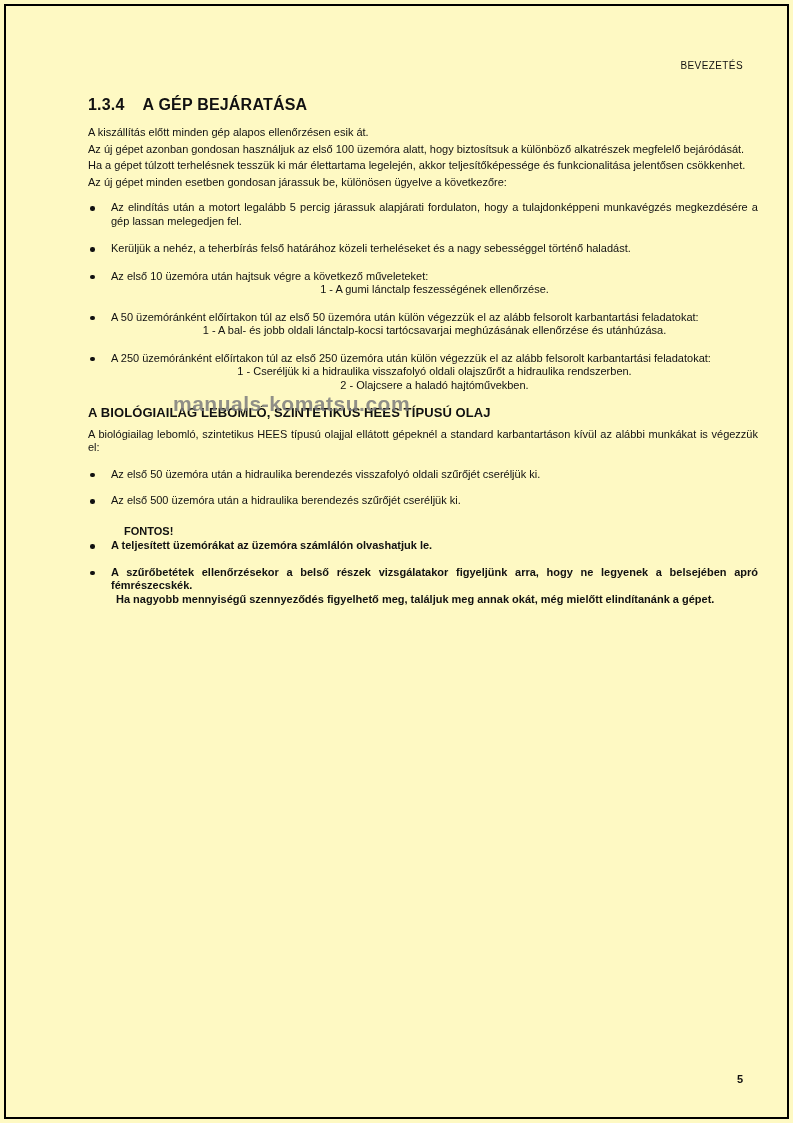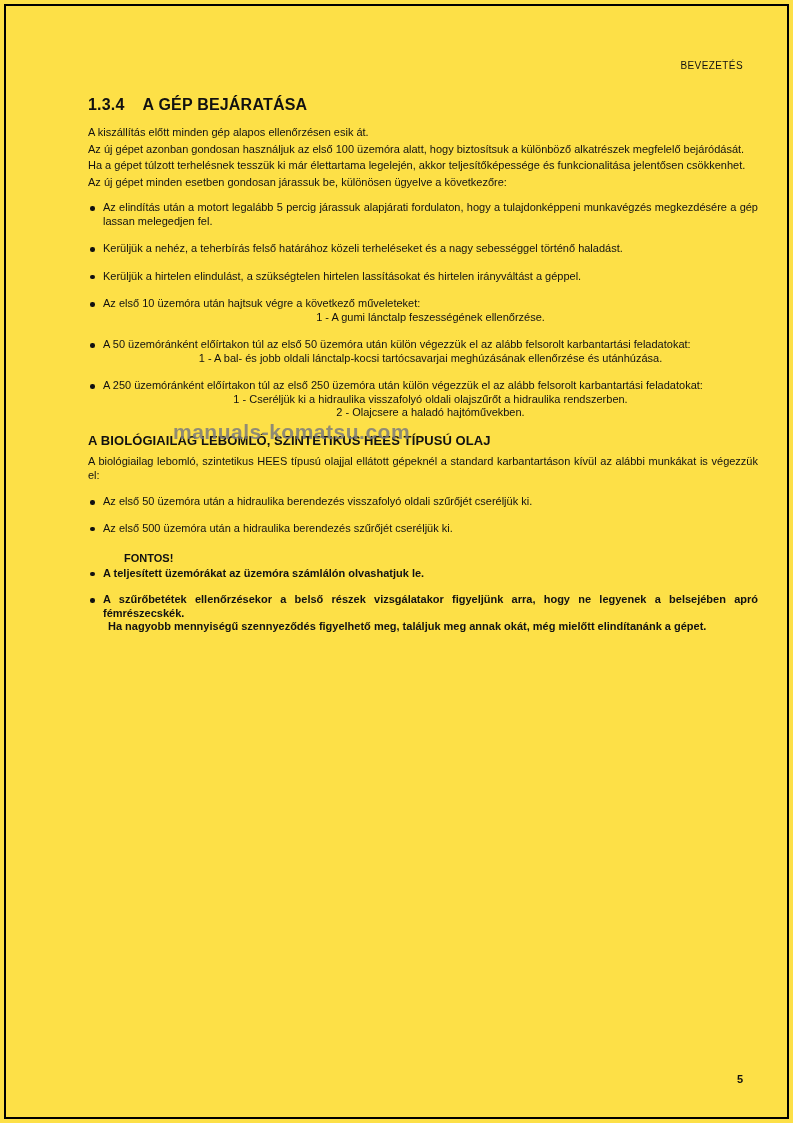--- a/index.html
+++ b/index.html
@@ -3,21 +3,21 @@
 <meta charset="utf-8">
 <style>
   * { margin: 0; padding: 0; box-sizing: border-box; }
   html, body { width: 793px; height: 1123px; background: #ffffff; }
   body {
     font-family: "Liberation Sans", "DejaVu Sans", sans-serif;
     color: #111111;
     position: relative;
     overflow: hidden;
   }
-  .page { position: absolute; inset: 0; background: #fde047; }
+  .page { position: absolute; inset: 0; background: #fef9c3; }
   .border-frame {
     position: absolute; left: 4px; top: 4px; right: 4px; bottom: 4px;
     border: 2px solid #000000;
     pointer-events: none;
   }
   .running-head {
     position: absolute; top: 60px; right: 50px;
     font-size: 10px; letter-spacing: 0.4px; color: #111;
   }
   .content {
@@ -25,21 +25,21 @@
     font-size: 11px; line-height: 13.5px;
   }
   .section-title {
     margin-top: 96px; margin-bottom: 12px;
     font-size: 16px; font-weight: bold; letter-spacing: 0.2px;
     line-height: 18px;
   }
   .section-title .num { margin-right: 18px; }
   .para { text-align: justify; margin-bottom: 3px; }
   .bullet-list { margin-top: 12px; }
-  .bullet-item { display: flex; margin-bottom: 14px; }
+  .bullet-item { display: flex; margin-bottom: 14px; gap: 8px; }
   .bullet-marker { width: 15px; flex: none; position: relative; }
   .bullet-marker .dot {
     position: absolute; left: 2px; top: 5px;
     width: 4.5px; height: 4.5px; border-radius: 50%; background: #111;
   }
   .bullet-body { flex: 1; }
   .bullet-text { text-align: justify; }
   .sub-line { text-align: center; }
   .bio-heading-wrap { position: relative; margin-top: 14px; }
   .bio-heading { font-size: 13px; font-weight: bold; letter-spacing: 0.1px; }
@@ -92,28 +92,20 @@
 
       <div class="bullet-item">
         <span class="bullet-marker">
             <span class="dot"></span>
           </span>
         <div class="bullet-body">
           <p class="bullet-text">Kerüljük a nehéz, a teherbírás felső határához közeli terheléseket és a nagy sebességgel történő haladást.</p>
         </div>
       </div>
 
-      <div class="bullet-item">
-        <span class="bullet-marker">
-            <span class="dot"></span>
-          </span>
-        <div class="bullet-body">
-          <p class="bullet-text">Kerüljük a hirtelen elindulást, a szükségtelen hirtelen lassításokat és hirtelen irányváltást a géppel.</p>
-        </div>
-      </div>
 
       <div class="bullet-item">
         <span class="bullet-marker">
             <span class="dot"></span>
           </span>
         <div class="bullet-body">
           <p class="bullet-text">Az első 10 üzemóra után hajtsuk végre a következő műveleteket:</p>
           <p class="sub-line">1 -  A gumi lánctalp feszességének ellenőrzése.</p>
         </div>
       </div>

